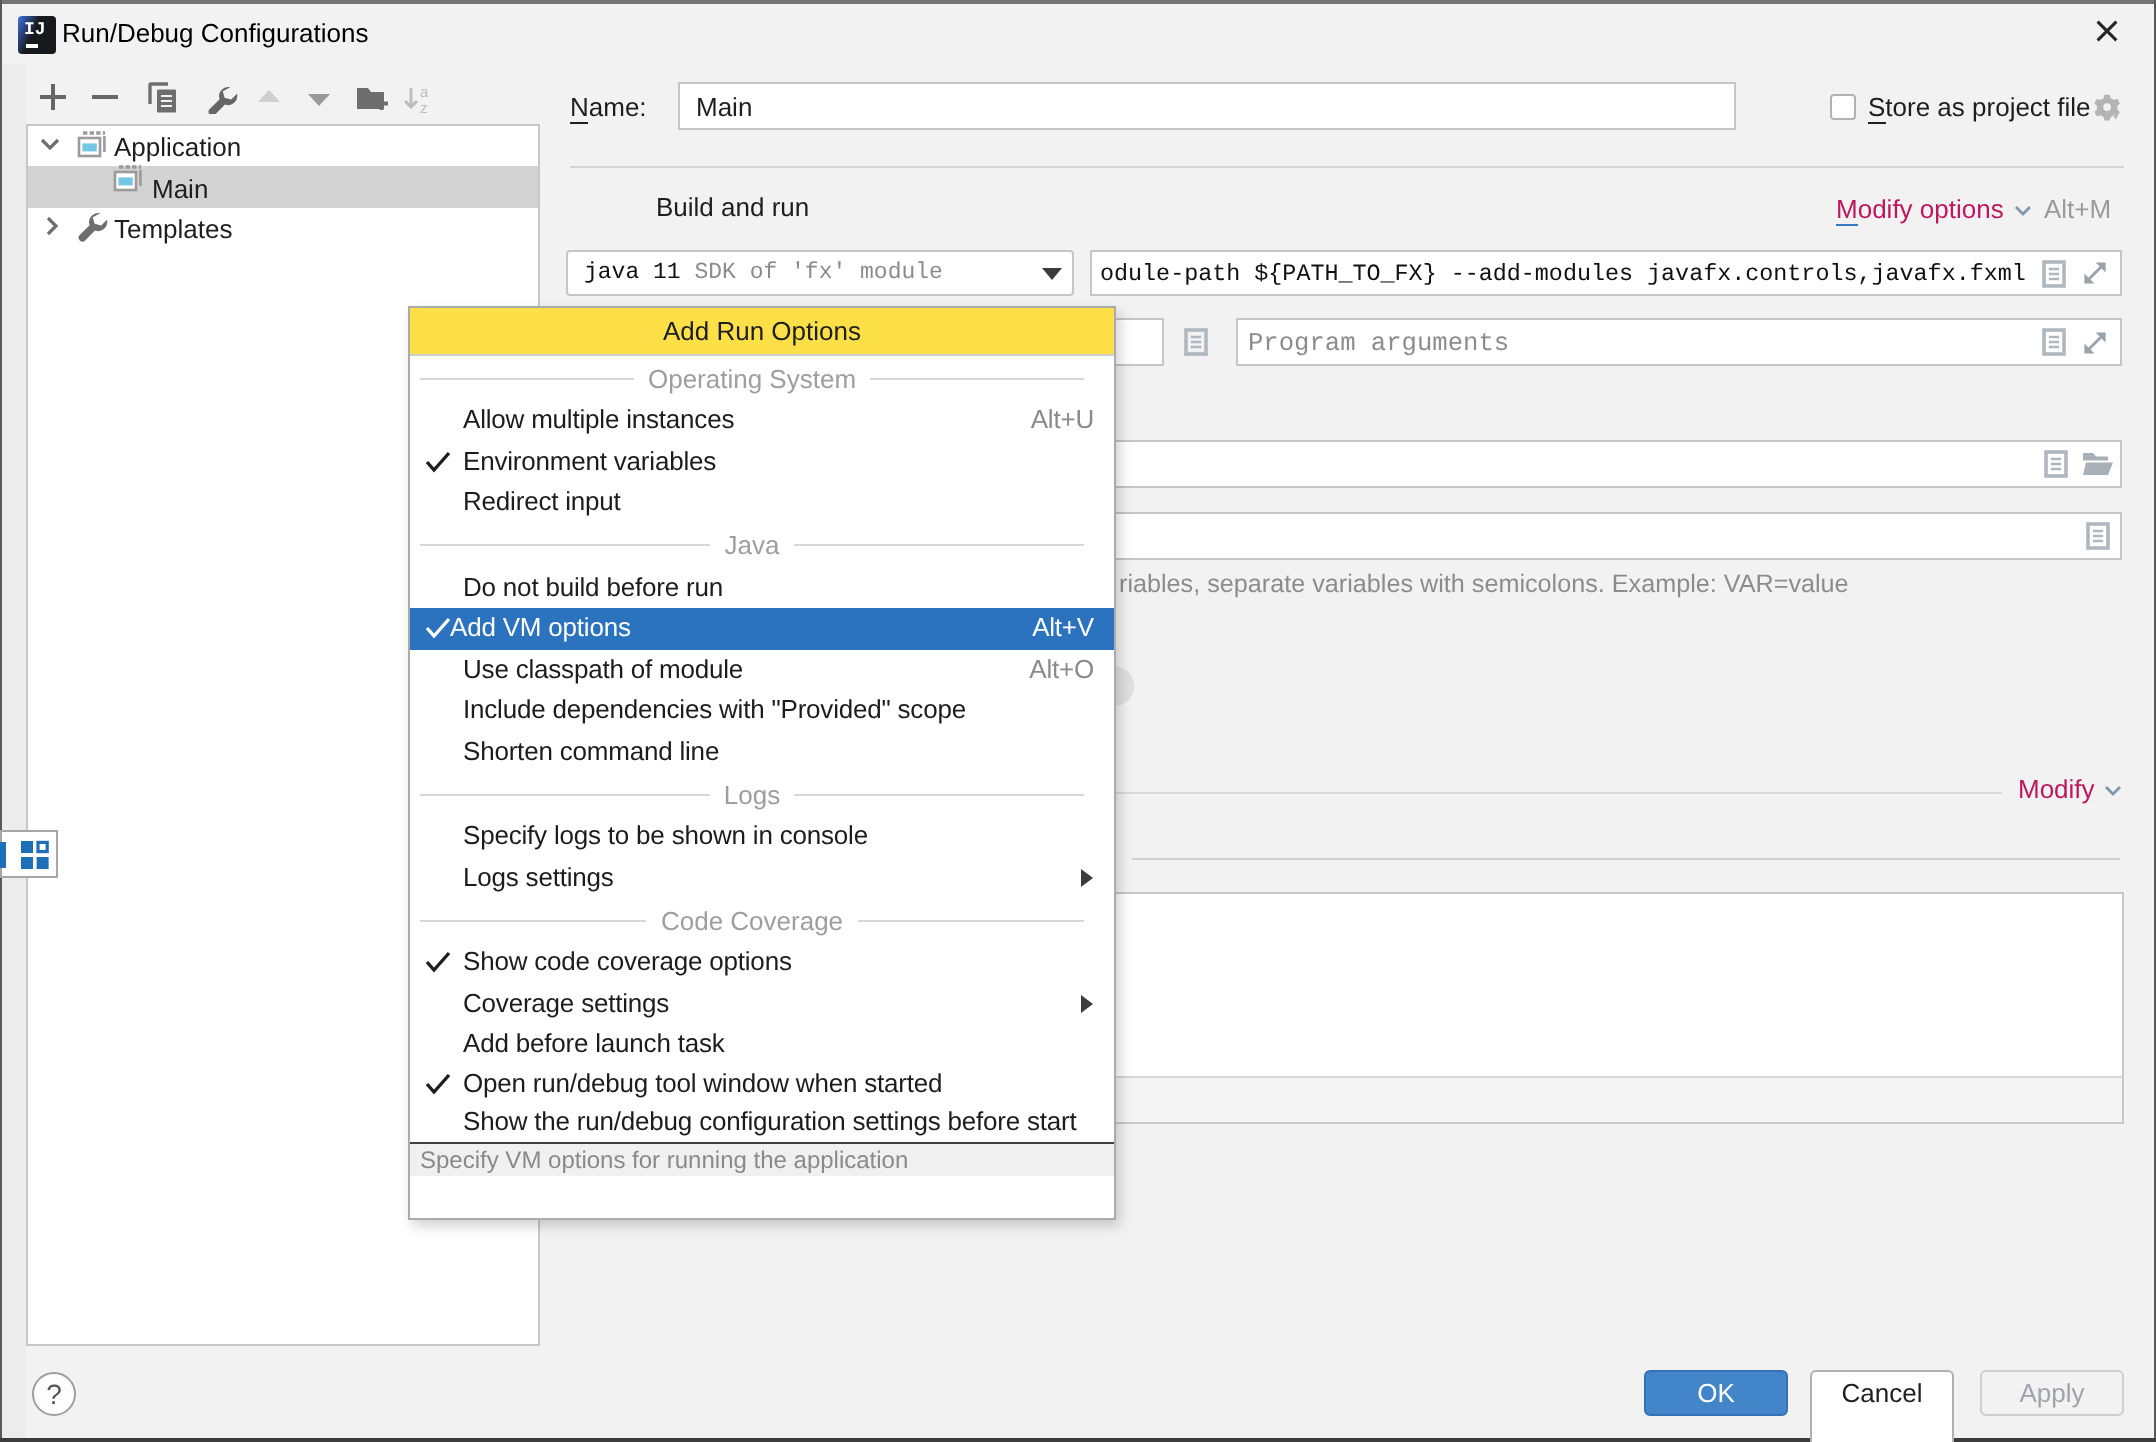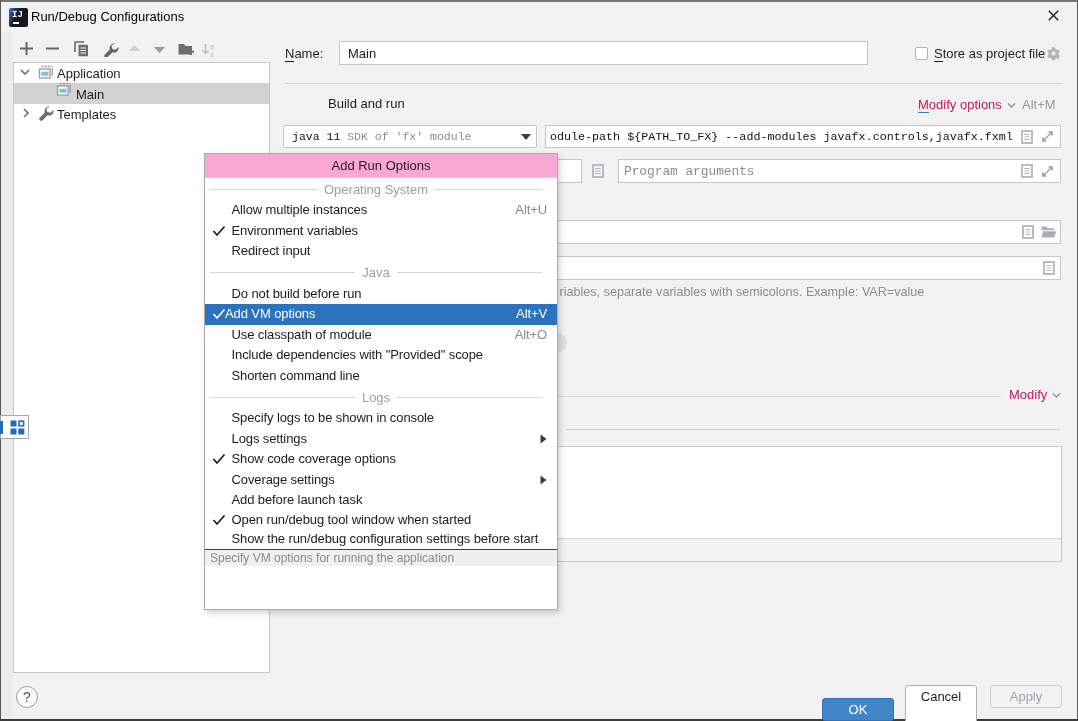--- a/index.html
+++ b/index.html
@@ -223,45 +223,50 @@
   <div class="pi">Shorten command line</div>
   <div class="ph">
       <i></i>
       <span>Logs</span>
       <i></i>
     </div>
   <div class="pi">Specify logs to be shown in console</div>
   <div class="pi">Logs settings<svg class="sub" width="7" height="10" viewBox="0 0 7 10">
         <path d="M0.5 0.5 L6.5 5 L0.5 9.5 Z" fill="#3c3c3c"></path>
       </svg></div>
+  <div class="ph">
+      <i></i>
+      <span>Code Coverage</span>
+      <i></i>
+    </div>
   <div class="pi"><svg class="ck" width="14" height="12" viewBox="0 0 14 12">
         <path d="M1.5 6 L5 10 L12.5 1.5" stroke="#1e1e1e" stroke-width="1.7" fill="none"></path>
       </svg>Show code coverage options</div>
   <div class="pi">Coverage settings<svg class="sub" width="7" height="10" viewBox="0 0 7 10">
         <path d="M0.5 0.5 L6.5 5 L0.5 9.5 Z" fill="#3c3c3c"></path>
       </svg></div>
   <div class="pi bl">Add before launch task</div>
   <div class="pi bl"><svg class="ck" width="14" height="12" viewBox="0 0 14 12">
         <path d="M1.5 6 L5 10 L12.5 1.5" stroke="#1e1e1e" stroke-width="1.7" fill="none"></path>
       </svg>Open run/debug tool window when started</div>
   <div class="pi bl">Show the run/debug configuration settings before start</div>
   <div class="pf">Specify VM options for running the application</div>
 </div>
 <style>
-  .pt { height:24px; background:#f9a8d4; border-bottom:1px solid #cfcfcf; text-align:center; line-height:23px; color:#1e1e1e; }
+  .pt { height:24px; background:#fde047; border-bottom:1px solid #cfcfcf; text-align:center; line-height:23px; color:#1e1e1e; }
   .ph { height:22px; display:flex; align-items:center; color:#9e9e9e; }
   .ph span { padding:0 7px; }
   .ph i { flex:1; height:1px; background:#d8d8d8; }
   .ph i:first-child { margin-left:5px; }
   .ph i:last-child { margin-right:15px; }
   .pi { height:20.5px; line-height:20.5px; padding-left:26.5px; position:relative; color:#1c1c1c; letter-spacing:-0.1px; }
   .pi.bl { height:19.5px; line-height:19.5px; }
   .pi .sc { position:absolute; right:10px; color:#8a8a8a; }
   .pi.sel { background:#2b72bf; color:#fff;padding-left:20px; }
   .pi.sel .sc { color:#fff; }
   .ck { position:absolute; left:7px; top:4px; }
   .sub { position:absolute; right:10px; top:5px; }
   .pf { height:17.5px; background:#f0f0f0; border-top:1px solid #404040; color:#8a8a8a; font-size:12px; line-height:16px; padding-left:5px; }
 </style>
 
-<div class="abs" style="left:822px;top:685px;width:72px;height:23px;background:#4285c9;border:1px solid #3372b5;border-radius:3px;color:#fff;text-align:center;line-height:21px;font-size:13px;margin-top:13px;">OK</div>
+<div class="abs" style="left:822px;top:685px;width:72px;height:23px;background:#4285c9;border:1px solid #3372b5;border-radius:3px;color:#fff;text-align:center;line-height:21px;font-size:13px;">OK</div>
 <div class="abs" style="left:905px;top:685px;width:72px;height:41px;background:#fff;border:1px solid #b0b0b0;border-radius:3px;color:#1e1e1e;text-align:center;line-height:21px;font-size:13px;">Cancel</div>
 <div class="abs" style="left:990px;top:685px;width:72px;height:23px;background:#f2f2f2;border:1px solid #cfcfcf;border-radius:3px;color:#9fa4aa;text-align:center;line-height:21px;font-size:13px;">Apply</div>
 
 </body></html>

